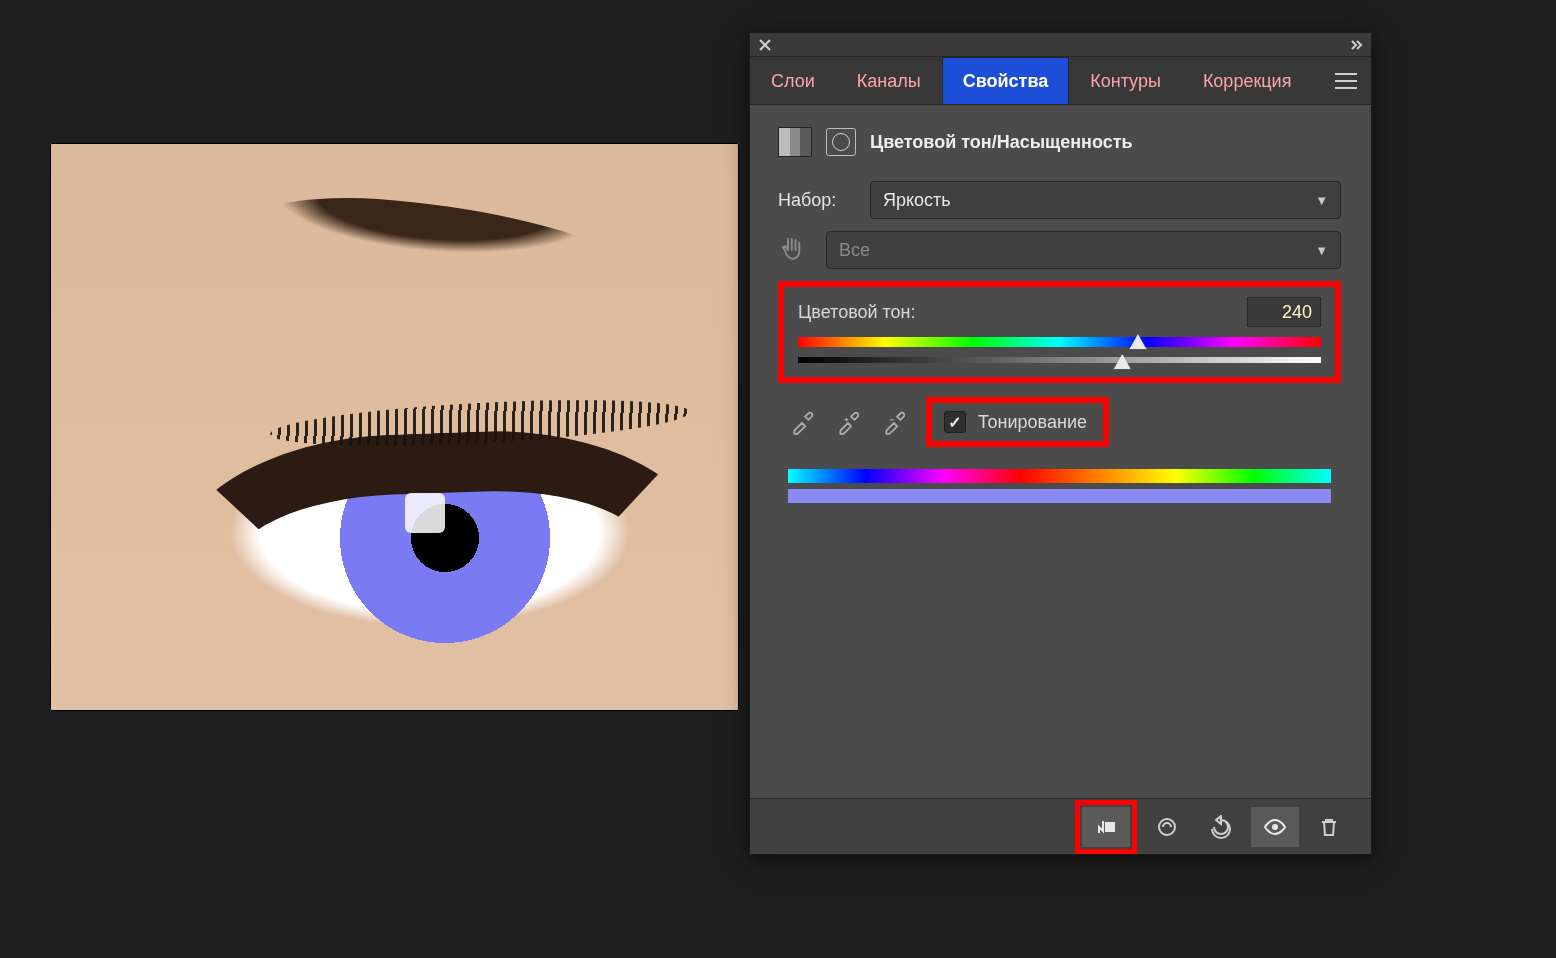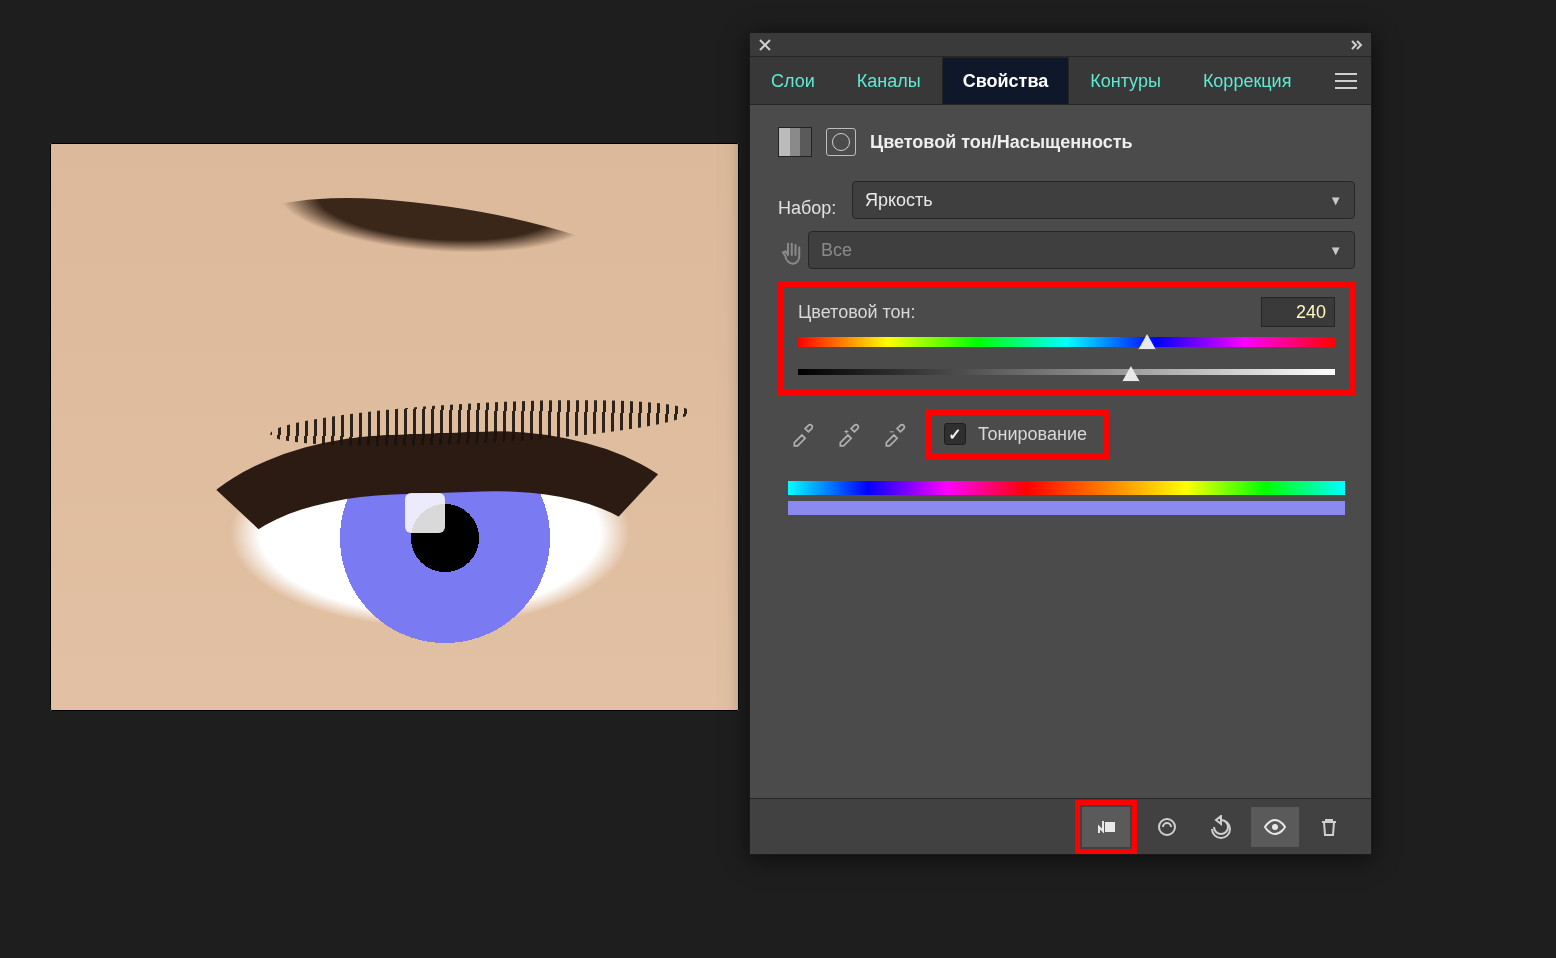--- a/index.html
+++ b/index.html
@@ -15,46 +15,46 @@
   .brow{position:absolute;left:80px;top:60px;width:600px;height:220px;border-radius:60% 90% 50% 30%/90% 90% 40% 10%;
     background:radial-gradient(ellipse 600px 180px at 50% 0%, #3a271a 0 120px, transparent 160px);transform:rotate(4deg)}
   .lid{position:absolute;left:120px;top:290px;width:540px;height:260px;border:60px solid transparent;border-top-color:#2b1b12;border-radius:50%/60%;transform:rotate(-2deg)}
   .lash{position:absolute;left:220px;top:260px;width:420px;height:40px;background:repeating-linear-gradient(95deg,#1a120c 0 3px,transparent 3px 9px);border-radius:50%;transform:rotate(-3deg);opacity:.9}
   .iris-hl{position:absolute;left:355px;top:350px;width:40px;height:40px;background:#fff;border-radius:6px;opacity:.85}
   
   .panel{position:absolute;left:749px;top:32px;width:623px;height:823px;background:#4b4b4b;border:1px solid #1a1a1a;box-shadow:0 4px 22px rgba(0,0,0,.6)}
   .panel-top{height:24px;display:flex;align-items:center;justify-content:space-between;padding:0 8px;background:#3a3a3a;border-bottom:1px solid #262626}
   .panel-top svg{width:14px;height:14px;display:block}
   .tabs{display:flex;align-items:center;height:48px;background:#383838;border-bottom:1px solid #262626}
-  .tab{padding:0 20px;height:100%;display:flex;align-items:center;color:#5eead4;cursor:default;border:1px solid transparent;border-bottom:none}
-  .tab.active{background:#0f172a;border-color:#262626;color:#fff;font-weight:600}
+  .tab{padding:0 20px;height:100%;display:flex;align-items:center;color:#fca5a5;cursor:default;border:1px solid transparent;border-bottom:none}
+  .tab.active{background:#1d4ed8;border-color:#262626;color:#fff;font-weight:600}
   .tabs-menu{margin-left:auto;padding:0 14px;display:flex;align-items:center;height:100%}
   .tabs-menu .ham{width:22px;height:2px;background:#cfcfcf;position:relative}
   .tabs-menu .ham:before,.tabs-menu .ham:after{content:"";position:absolute;left:0;width:22px;height:2px;background:#cfcfcf}
   .tabs-menu .ham:before{top:-7px}.tabs-menu .ham:after{top:7px}
-  .body{padding:14px 16px 0 28px}
+  .body{padding:14px 30px 0 28px}
   .title-row{display:flex;align-items:center;gap:14px;margin:8px 0 24px 0}
   .adj-icon{width:34px;height:30px;background:#2e2e2e;border:1px solid #222;display:flex}
   .adj-icon span{flex:1}
   .adj-icon span:nth-child(1){background:#bbb}
   .adj-icon span:nth-child(2){background:#8a8a8a}
   .adj-icon span:nth-child(3){background:#5a5a5a}
   .mask-icon{width:30px;height:28px;border:1px solid #bdbdbd;border-radius:3px;display:flex;align-items:center;justify-content:center}
   .mask-icon::after{content:"";width:16px;height:16px;border:1px solid #cfcfcf;border-radius:50%}
   .title{font-weight:700;color:#eee}
-  .row{display:flex;align-items:flex-end;margin-bottom:12px}
+  .row{display:flex;align-items:center;gap:18px;margin-bottom:12px}
   .row label{min-width:74px;color:#e2e2e2}
   .select{flex:1;height:38px;background:#3f3f3f;border:1px solid #262626;border-radius:4px;display:flex;align-items:center;justify-content:space-between;padding:0 12px;color:#e8e8e8}
   .select .chev{font-size:13px;color:#c9c9c9}
   .select.disabled{color:#8a8a8a}
   .hand-icon{width:30px;height:28px;opacity:.55;display:flex;align-items:center;justify-content:center}
   
   .red-box{border:6px solid #ff0000}
   .sliders{margin-top:6px;padding:10px 14px 8px 14px}
-  .srow{margin-bottom:22px}
+  .srow{margin-bottom:10px}
   .srow .lbl-line{display:flex;justify-content:space-between;align-items:center;margin-bottom:10px}
   .num-field{width:74px;height:30px;background:#3a3a3a;border:1px solid #262626;color:#fef9c3;text-align:right;padding:0 8px;display:flex;align-items:center;justify-content:flex-end}
   .track{position:relative;height:10px}
   .hue-grad{height:10px;background:linear-gradient(90deg,#ff0000,#ffff00,#00ff00,#00ffff,#0000ff,#ff00ff,#ff0000)}
   .sat-grad{height:6px;background:linear-gradient(90deg,#808080,#ff3b30)}
   .light-grad{height:6px;background:linear-gradient(90deg,#000,#fff)}
   .thumb{position:absolute;top:-3px;width:18px;height:16px;background:#e9e9e9;border:1px solid #555;clip-path:polygon(50% 0,100% 100%,0 100%);transform:translateX(-50%)}
   .mid-row{display:flex;align-items:center;gap:16px;margin:14px 0 22px 10px}
   .eyedrop{width:30px;height:30px;display:flex;align-items:center;justify-content:center;opacity:.75}
   .eyedrop svg{width:26px;height:26px}

